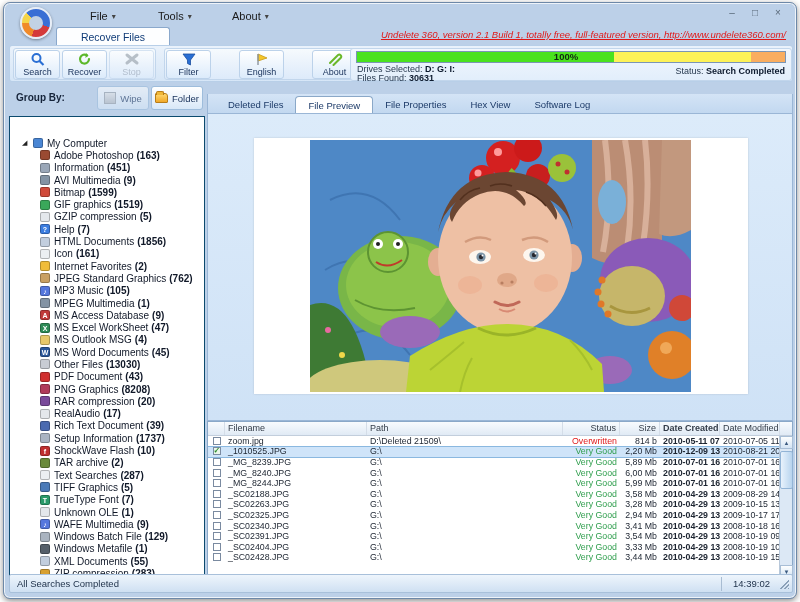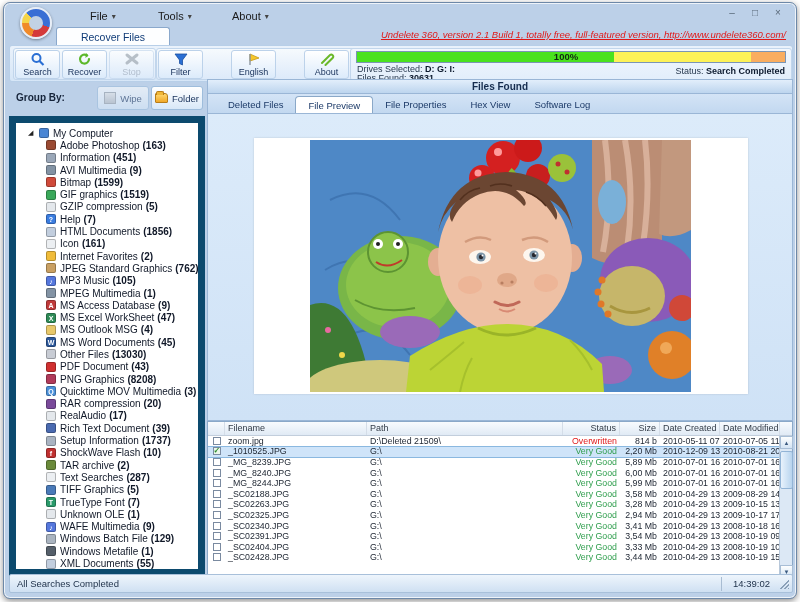--- a/index.html
+++ b/index.html
@@ -31,21 +31,21 @@
   #maintabs { position:absolute; left:52px; top:24px; display:flex; z-index:2; }
   .maintab { width:114px; height:18px; font-size:10.5px; color:#1a50a0; text-align:center; line-height:18px; cursor:default; }
   .maintab.active { background:#fdfeff; border:1px solid #8aa8cc; border-bottom:none; border-radius:3px 3px 0 0; color:#103c78; }
   
   #toolbar {
     position:absolute; left:5px; top:42px; width:784px; height:37px;
     background:linear-gradient(#eaf2fb,#d6e6f7); border:1px solid #b8cfe8; border-radius:3px;
   }
   .btngroup { position:absolute; top:2px; height:32px; display:flex; gap:2px;
     background:linear-gradient(#f6fafd,#ddeafa); border:1px solid #c2d6ec; border-radius:3px; padding:1px; }
-  #group1 { left:3px; } #group2 { left:146px;gap:28px; }
+  #group1 { left:3px; } #group2 { left:154px;gap:28px; }
   .tbtn { width:45px; height:29px; display:flex; flex-direction:column; align-items:center; justify-content:center;
     border:1px solid #bcd2ea; border-radius:3px; background:linear-gradient(#ffffff,#dcebfb); cursor:default; }
   .tbtn .lbl { font-size:9px; color:#18315a; margin-top:1px; }
   .tbtn.disabled { opacity:.55; }
   .tbtn.disabled .lbl { color:#8a97a8; }
   .ticon16 { width:16px; height:14px; display:block; }
   
   #infopanel { position:absolute; left:340px; top:2px; width:442px; height:33px;
     background:linear-gradient(#f2f7fd,#e2eefb); border:1px solid #c2d6ec; border-radius:3px; }
   #pbar { position:absolute; left:5px; top:2px; width:430px; height:12px; border:1px solid #7a95b5; background:#fff; display:flex; }
@@ -58,21 +58,21 @@
   
   #sidebar { position:absolute; left:5px; top:81px; width:196px; height:494px; }
   #groupby { position:absolute; left:0; top:0; width:196px; height:30px; }
   #groupby-label { position:absolute; left:7px; top:8px; font-size:10px; font-weight:bold; color:#16243a; }
   .gbtn { position:absolute; top:2px; width:52px; height:24px; display:flex; align-items:center; justify-content:center; gap:4px;
     border:1px solid #9ebddc; border-radius:3px; background:linear-gradient(#ffffff,#d8e8f8); font-size:9.5px; color:#18315a; cursor:default; }
   #gbtn-type { left:88px; opacity:.6; } #gbtn-folder { left:142px; }
   .docs-ic { width:12px; height:12px; background:linear-gradient(#e8e8e8,#b8bcc2); border:1px solid #9aa0a8; }
   .folder-ic { width:13px; height:10px; background:linear-gradient(#ffd870,#f0a828); border:1px solid #b87d18; border-radius:1px 3px 1px 1px; position:relative; }
   .folder-ic::before { content:""; position:absolute; left:0; top:-3px; width:6px; height:3px; background:#f0b838; border:1px solid #b87d18; border-bottom:none; border-radius:2px 2px 0 0; }
-  #tree { position:absolute; left:0; top:32px; width:196px; height:460px; background:#fff; border:7px solid #0c4a6e; overflow:hidden; padding-top:4px; }
+  #tree { position:absolute; left:0; top:32px; width:196px; height:460px; background:#fff; border:1px solid #0c4a6e; overflow:hidden; padding-top:20px; }
   .trow { display:flex; align-items:center; height:12.3px; padding-left:30px; cursor:default; }
   .trow.root { padding-left:12px; font-weight:normal; }
   .texp { width:9px; font-size:7px; color:#222; margin-right:2px; }
   .ticon { width:10px; height:10px; border-radius:2px; margin-right:4px; flex:none;
     font-size:7px; font-weight:bold; color:#fff; text-align:center; line-height:10px; border:1px solid rgba(0,0,0,.25); }
   .tlabel { font-size:10px; color:#101828; white-space:nowrap; }
   .tcount { font-size:10px; color:#101828; margin-left:3px;font-weight:bold; }
   
   #rightpane { position:absolute; left:203px; top:76px; width:586px; height:499px; }
   #ffheader { position:absolute; left:0; top:0; width:586px; height:15px;
@@ -92,21 +92,21 @@
   .th { font-size:9px; color:#333c48; line-height:13px; padding:0 3px; border-right:1px solid #d4dde8; overflow:hidden; white-space:nowrap; }
   .tbody { position:relative; height:128px; overflow:hidden; }
   .frow { display:flex; height:10.6px; align-items:center; border-bottom:1px solid transparent; }
   .frow.selected { background:#cfe4f9; outline:1px solid #8ab8e0; }
   .fc { font-size:8.8px; color:#1c2430; padding:0 3px; overflow:hidden; white-space:nowrap; }
   .c-check { width:17px; flex:none; display:flex; justify-content:center; }
   .c-name { width:142px; flex:none; }
   .c-path { width:196px; flex:none; }
   .c-status { width:57px; flex:none; text-align:right; }
   .c-size  { width:40px; flex:none; text-align:right; }
-  .c-created { width:60px; flex:none; text-align:center; }
+  .c-created { width:60px; flex:none; text-align:center;font-weight:bold; }
   .c-modified { width:60px; flex:none; text-align:center; }
   .cb { width:8px; height:8px; border:1px solid #7a8aa0; background:#fff; position:relative; }
   .cb.checked { background:#eaf6ea; }
   .cb.checked::after { content:"✓"; position:absolute; left:0px; top:-2px; font-size:8px; color:#2a8a2a; font-weight:bold; }
   
   #vscroll { position:absolute; right:0; top:14px; width:13px; height:142px; background:#dce8f5; border-left:1px solid #b8c8da; }
   .sarr { position:absolute; left:0; width:13px; height:13px; background:linear-gradient(#fdfefe,#d4e4f4); border:1px solid #a8bed6; font-size:6px; color:#3a5a80; text-align:center; line-height:12px; }
   #sup { top:0; } #sdown { bottom:0; }
   #sthumb { position:absolute; left:0; top:15px; width:13px; height:38px; background:linear-gradient(90deg,#e8f2fc,#b8d4ee); border:1px solid #92b4d6; border-radius:2px; }
   
@@ -361,25 +361,20 @@
             <span class="tlabel">PDF Document</span>
             <span class="tcount">(43)</span>
           </div>
 
           <div class="trow">
             <span class="ticon" style="background: rgb(176, 58, 90);"></span>
             <span class="tlabel">PNG Graphics</span>
             <span class="tcount">(8208)</span>
           </div>
 
-          <div class="trow">
-            <span class="ticon" style="background: rgb(74, 144, 217);">Q</span>
-            <span class="tlabel">Quicktime MOV Multimedia</span>
-            <span class="tcount">(3)</span>
-          </div>
 
           <div class="trow">
             <span class="ticon" style="background: rgb(122, 74, 154);"></span>
             <span class="tlabel">RAR compression</span>
             <span class="tcount">(20)</span>
           </div>
 
           <div class="trow">
             <span class="ticon" style="background: rgb(228, 232, 236);"></span>
             <span class="tlabel">RealAudio</span>
@@ -461,21 +456,20 @@
           <div class="trow">
             <span class="ticon" style="background: rgb(216, 160, 48);"></span>
             <span class="tlabel">ZIP compression</span>
             <span class="tcount">(283)</span>
           </div>
         </div>
     </div>
   </div>
 
   <div id="rightpane">
-    <div id="ffheader">Files Found</div>
     <div id="ptabs">
 
         <div class="ptab">Deleted Files</div>
 
         <div class="ptab active">File Preview</div>
 
         <div class="ptab">File Properties</div>
 
         <div class="ptab">Hex View</div>
 

